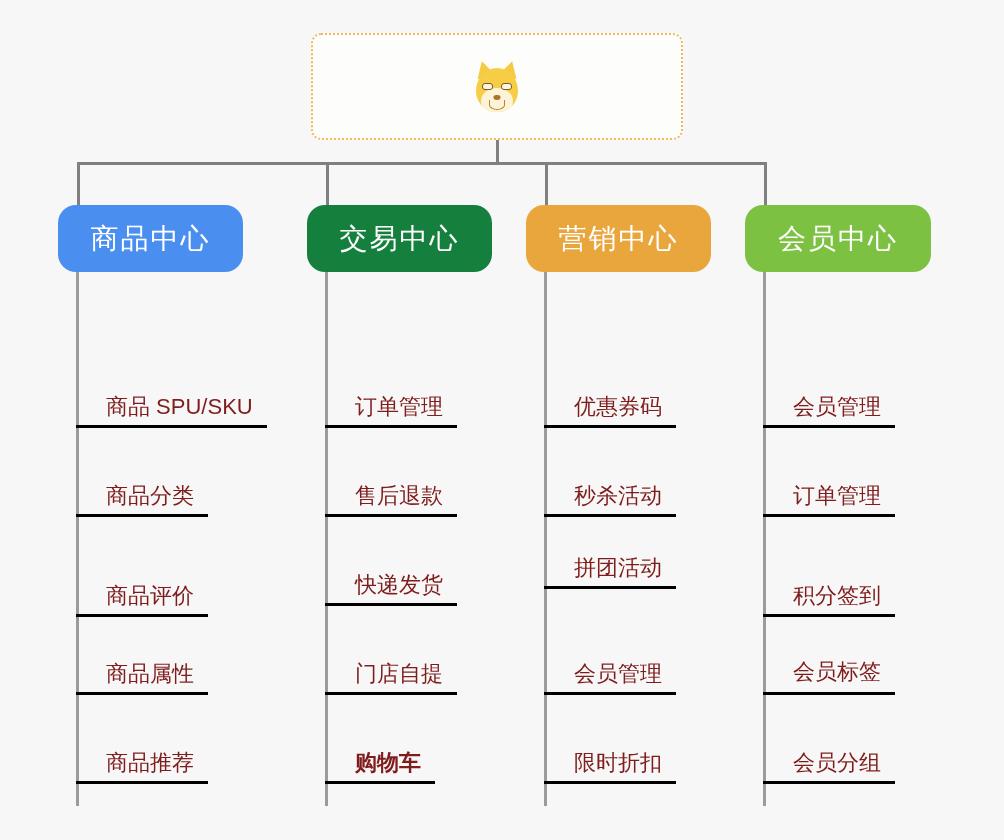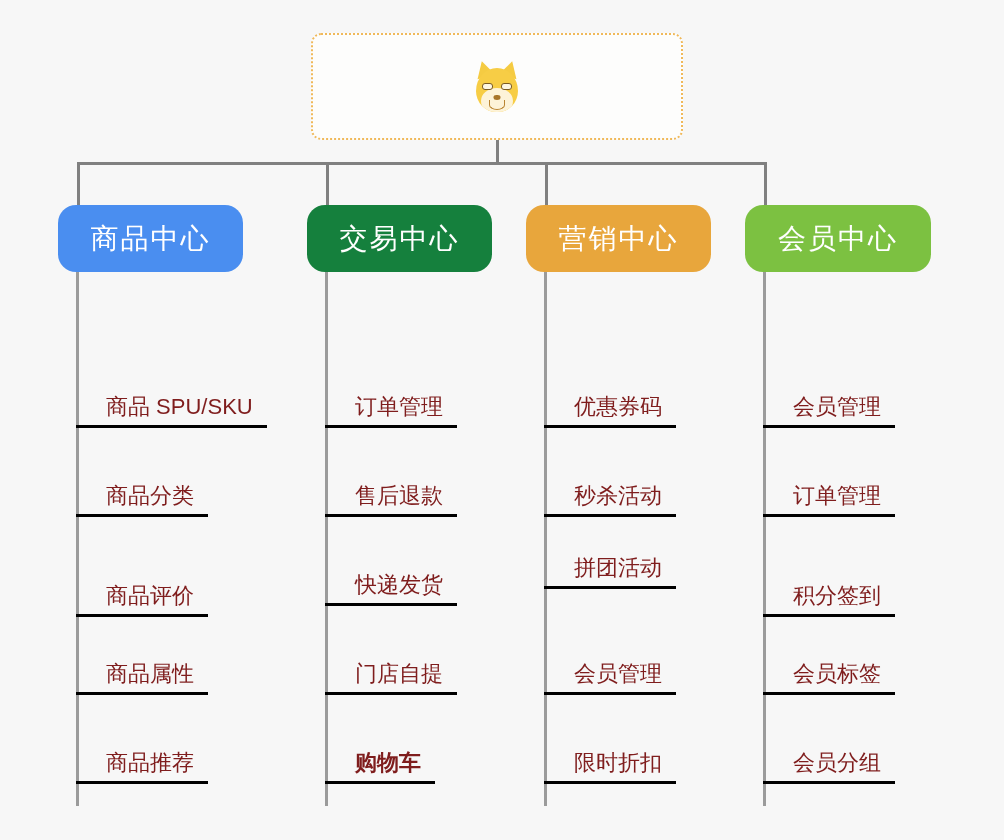--- a/index.html
+++ b/index.html
@@ -284,21 +284,21 @@
         <ul class="leaf-list">
           <li class="leaf" style="top: 67px;">
             <span class="leaf-label">会员管理</span>
           </li>
           <li class="leaf" style="top: 156px;">
             <span class="leaf-label">订单管理</span>
           </li>
           <li class="leaf" style="top: 245px; margin-top: 11px;">
             <span class="leaf-label">积分签到</span>
           </li>
-          <li class="leaf" style="top: 334px;">
+          <li class="leaf" style="top: 334px; font-family: Liberation Mono, monospace;">
             <span class="leaf-label">会员标签</span>
           </li>
           <li class="leaf" style="top: 423px;">
             <span class="leaf-label">会员分组</span>
           </li>
           <li class="leaf" style="top: 512px;">
             <span class="leaf-label">收货地址</span>
           </li>
         </ul>
       </div>

